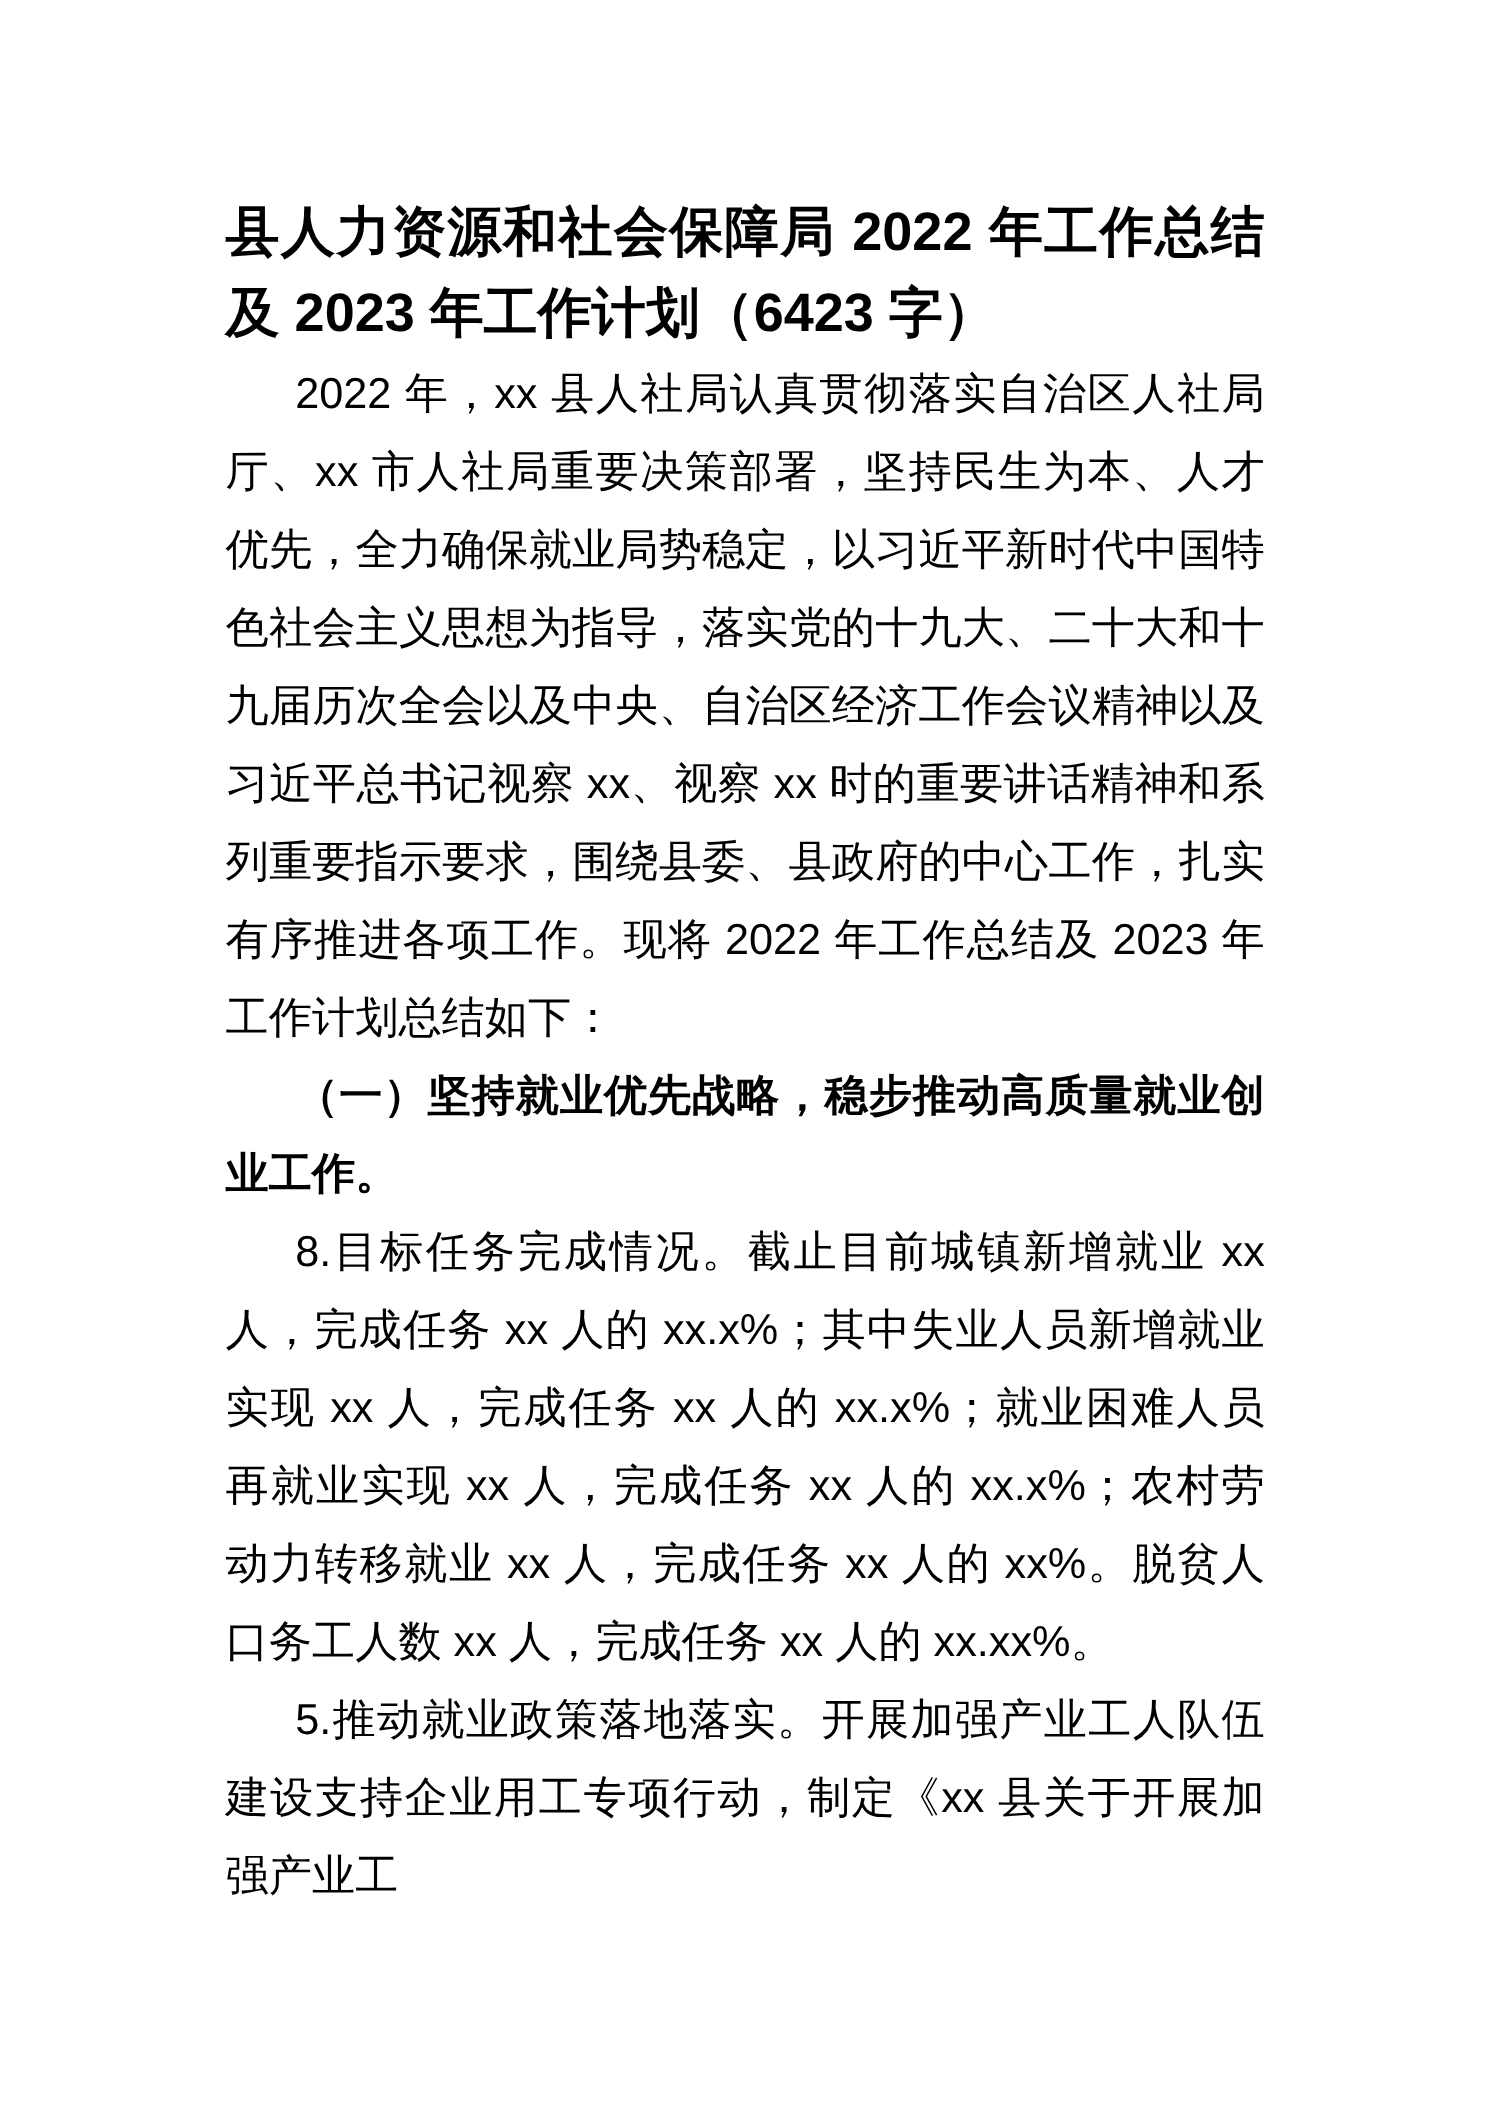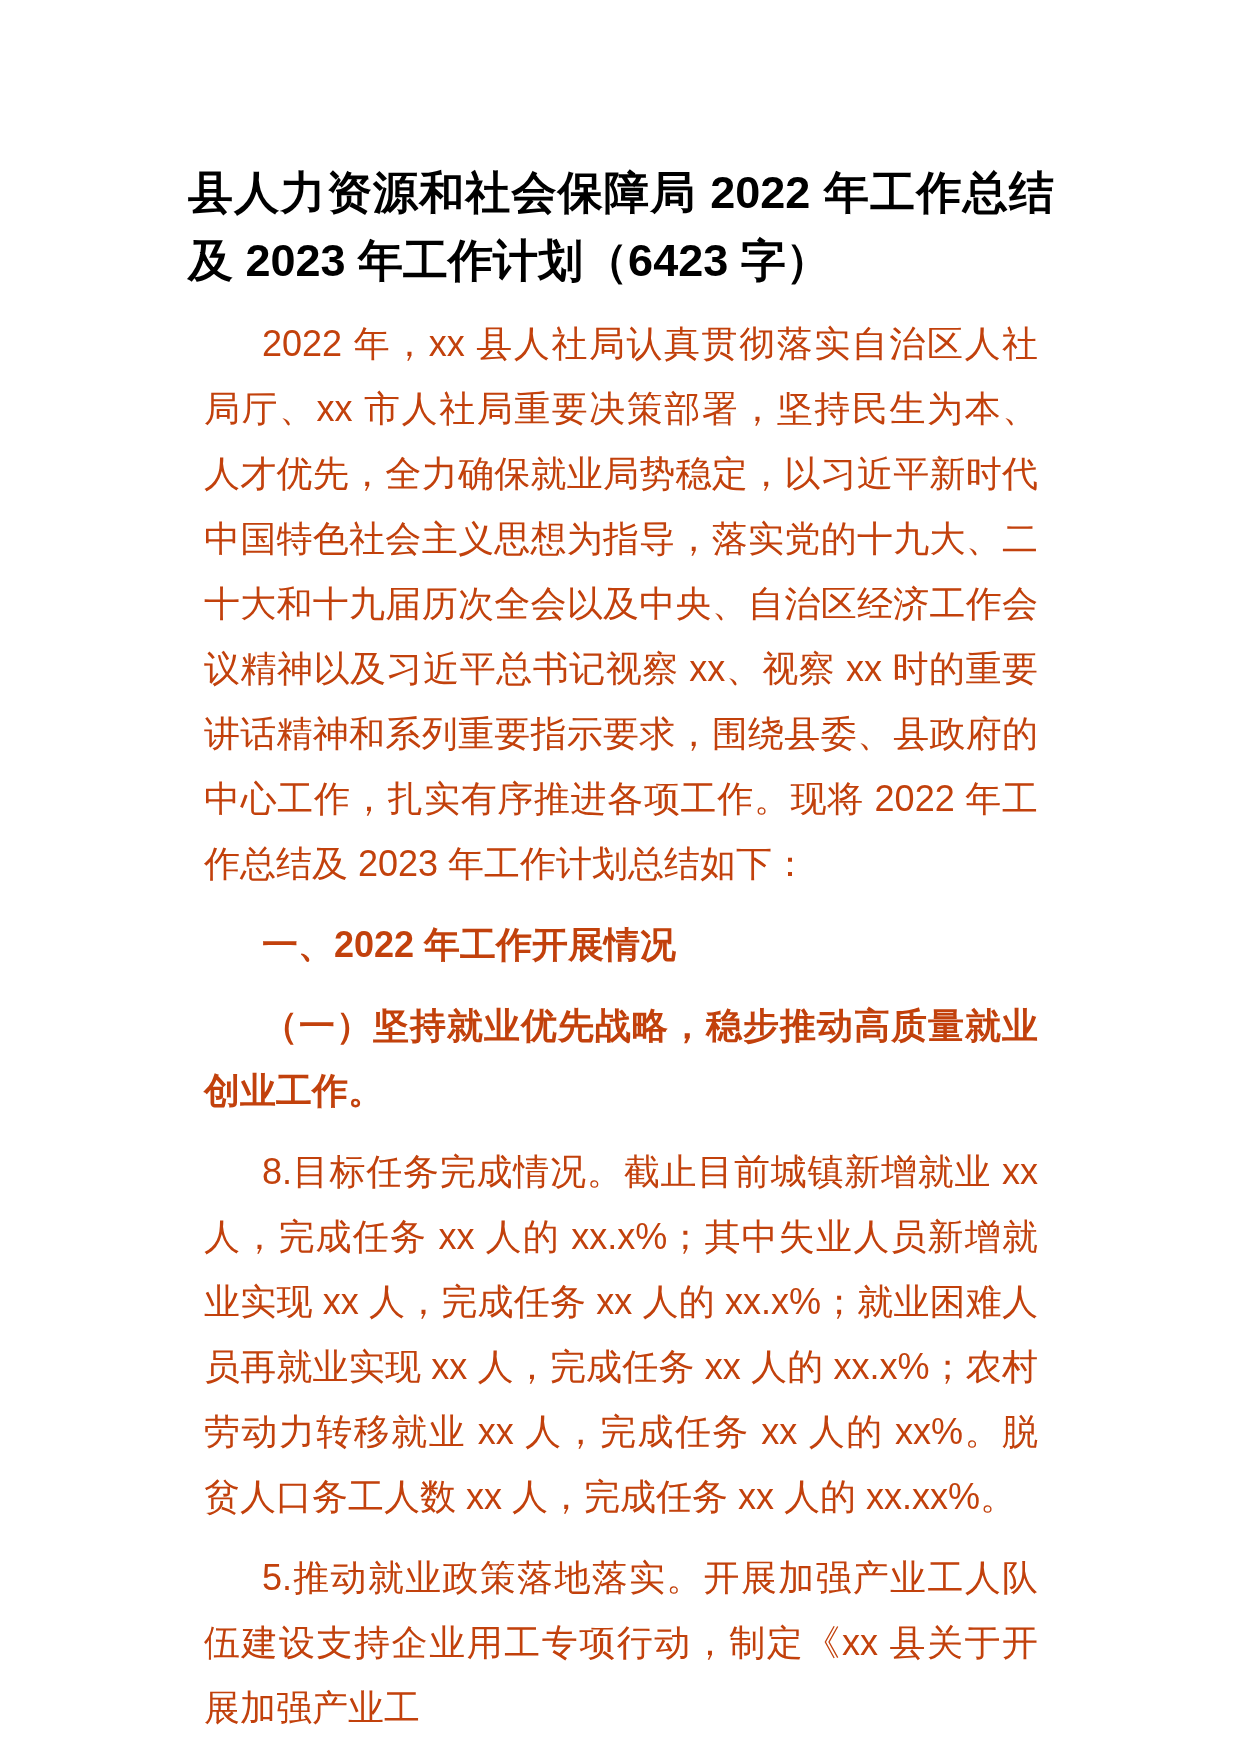--- a/index.html
+++ b/index.html
@@ -24,39 +24,38 @@
   }
   .doc-title {
     margin: 0;
     font-size: 45px;
     line-height: 68px;
     font-weight: bold;
     text-align: justify;
     color: #000000;
   }
   .para {
-    margin: 16px;
+    margin: 0;
     font-size: 36px;
     line-height: 65px;
     text-align: justify;
     text-indent: 58px;
-    color: #c2410c;
+    color: #000000;
     word-break: break-all;
   }
   .para.heading {
     font-weight: bold;
   }
 </style>
 </head>
 <body>
 
 <div class="page">
   <div class="content">
     <h1 class="doc-title">县人力资源和社会保障局 2022 年工作总结及 2023 年工作计划（6423 字）</h1>
     <div id="para-container">
         <p class="para">2022 年，xx 县人社局认真贯彻落实自治区人社局厅、xx 市人社局重要决策部署，坚持民生为本、人才优先，全力确保就业局势稳定，以习近平新时代中国特色社会主义思想为指导，落实党的十九大、二十大和十九届历次全会以及中央、自治区经济工作会议精神以及习近平总书记视察 xx、视察 xx 时的重要讲话精神和系列重要指示要求，围绕县委、县政府的中心工作，扎实有序推进各项工作。现将 2022 年工作总结及 2023 年工作计划总结如下：</p>
-        <p class="para heading">一、2022 年工作开展情况</p>
         <p class="para heading">（一）坚持就业优先战略，稳步推动高质量就业创业工作。</p>
         <p class="para">8.目标任务完成情况。截止目前城镇新增就业 xx 人，完成任务 xx 人的 xx.x%；其中失业人员新增就业实现 xx 人，完成任务 xx 人的 xx.x%；就业困难人员再就业实现 xx 人，完成任务 xx 人的 xx.x%；农村劳动力转移就业 xx 人，完成任务 xx 人的 xx%。脱贫人口务工人数 xx 人，完成任务 xx 人的 xx.xx%。</p>
         <p class="para">5.推动就业政策落地落实。开展加强产业工人队伍建设支持企业用工专项行动，制定《xx 县关于开展加强产业工</p>
       </div>
   </div>
 </div>
 
 </body></html>

